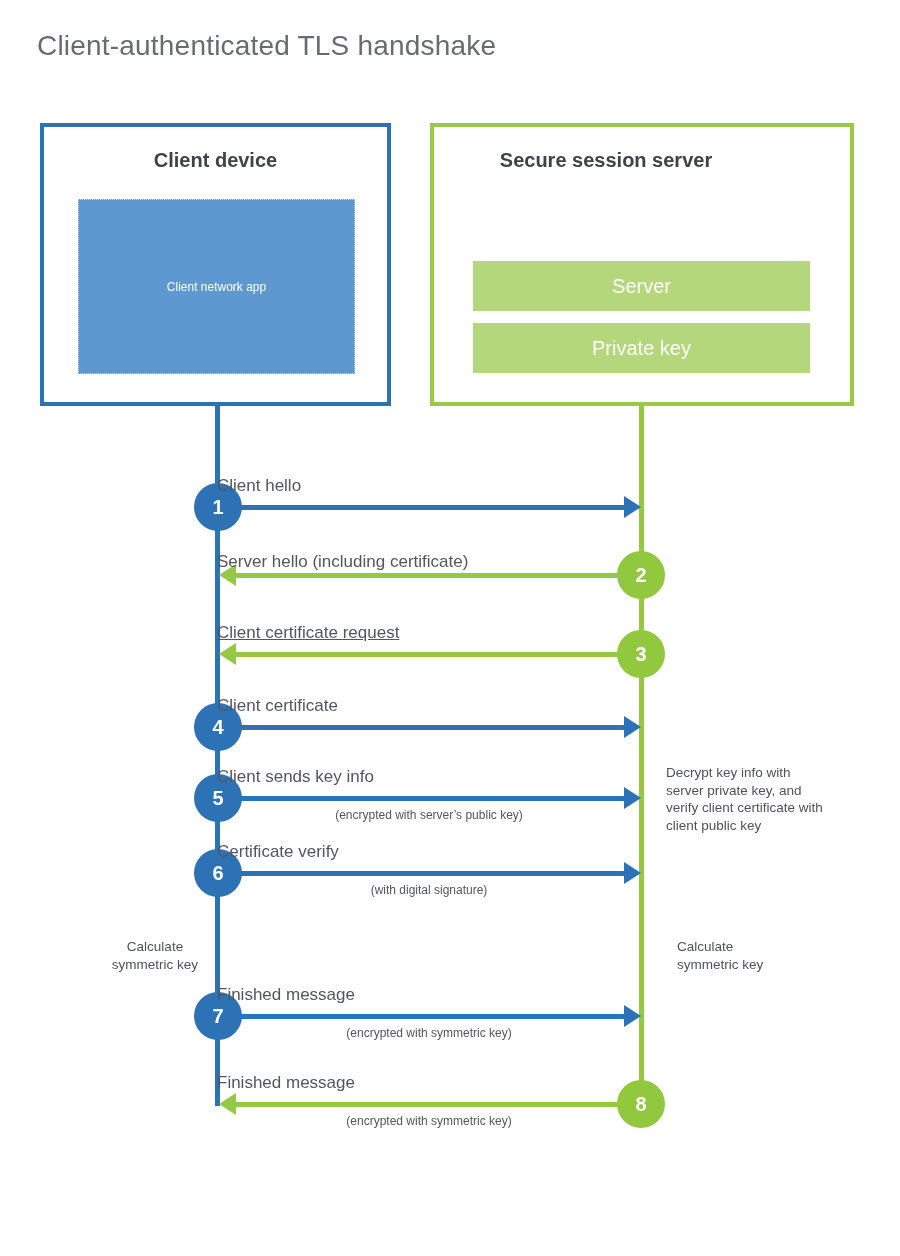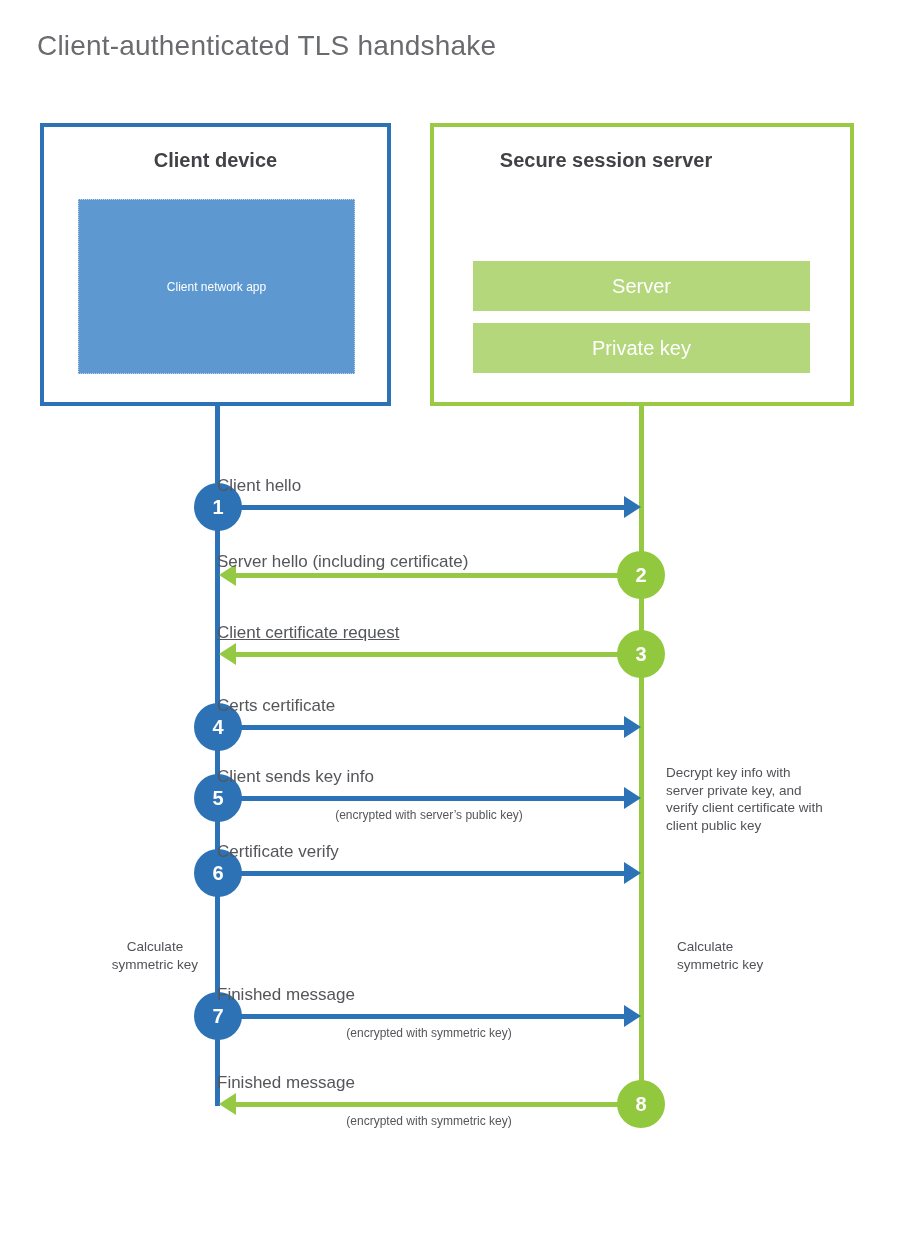--- a/index.html
+++ b/index.html
@@ -115,32 +115,33 @@
   <div class="msg-label" style="top:544px;margin-top:8px;">Server hello (including certificate)</div>
 
   <div class="msg-line green" style="top:652px;"></div>
   <div class="arrowhead left" style="top:643px;"></div>
   <div class="num-circle green" style="top:630px;">3</div>
   <div class="msg-label" style="top:623px;text-decoration:underline;">Client certificate request</div>
 
   <div class="msg-line blue" style="top:725px;"></div>
   <div class="arrowhead right" style="top:716px;"></div>
   <div class="num-circle blue" style="top:703px;">4</div>
-  <div class="msg-label" style="top:696px;">Certs certificate</div>
+  <div class="msg-label" style="top:696px;">Client certificate</div>
 
   <div class="msg-line blue" style="top:796px;"></div>
   <div class="arrowhead right" style="top:787px;"></div>
   <div class="num-circle blue" style="top:774px;">5</div>
   <div class="msg-label" style="top:767px;">Client sends key info</div>
   <div class="msg-sub" style="top:808px;">(encrypted with server’s public key)</div>
 
   <div class="msg-line blue" style="top:871px;"></div>
   <div class="arrowhead right" style="top:862px;"></div>
   <div class="num-circle blue" style="top:849px;">6</div>
   <div class="msg-label" style="top:842px;">Certificate verify</div>
+  <div class="msg-sub" style="top:883px;">(with digital signature)</div>
 
   <div class="msg-line blue" style="top:1014px;"></div>
   <div class="arrowhead right" style="top:1005px;"></div>
   <div class="num-circle blue" style="top:992px;">7</div>
   <div class="msg-label" style="top:985px;">Finished message</div>
   <div class="msg-sub" style="top:1026px;">(encrypted with symmetric key)</div>
 
   <div class="msg-line green" style="top:1102px;"></div>
   <div class="arrowhead left" style="top:1093px;"></div>
   <div class="num-circle green" style="top:1080px;">8</div>

